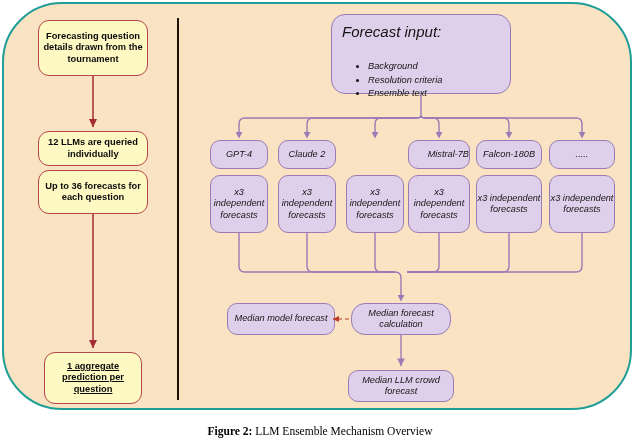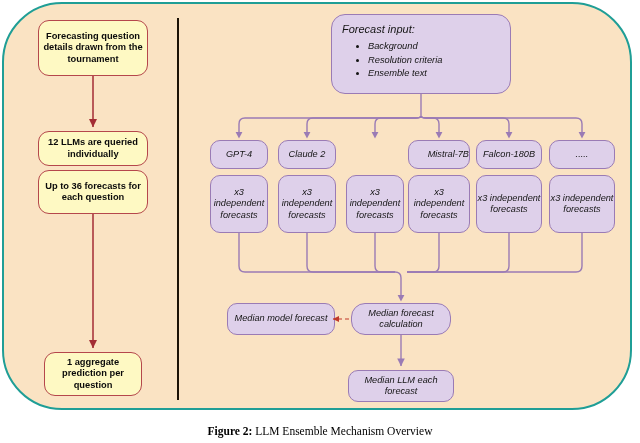--- a/index.html
+++ b/index.html
@@ -77,22 +77,22 @@
   }
 
   
   .node.inputbox {
     display: block;
     text-align: left;
     padding: 8px 10px 6px 10px;
     border-radius: 14px;
   }
   .inputbox .title {
-    font-size: 11px;
-    margin-bottom: 4px;
+    font-size: 15px;
+    margin-bottom: 19px;
   }
   .inputbox ul {
     margin: 0;
     padding-left: 26px;
     list-style: disc;
   }
   .inputbox li {
     font-style: italic;
     font-size: 9.3px;
     line-height: 1.45;
@@ -135,21 +135,21 @@
   </div>
 
   <div class="node pink" style="left:38px; top:131px; width:110px; height:35px;">
     <span>12 LLMs are queried individually</span>
   </div>
 
   <div class="node pink" style="left:38px; top:170px; width:110px; height:44px;">
     <span>Up to 36 forecasts for each question</span>
   </div>
 
-  <div class="node pink" style="left:44px; top:352px; width:98px; height:44px;">
+  <div class="node pink" style="left:44px; top:352px; width:98px; height:52px;text-decoration:underline;">
     <span>1 aggregate prediction per question</span>
   </div>
 
   <div class="node purple inputbox" style="left:331px; top:14px; width:180px; height:80px;">
     <div class="title">Forecast input:</div>
     <ul>
       <li>Background</li>
       <li>Resolution criteria</li>
       <li>Ensemble text</li>
     </ul>
@@ -190,21 +190,21 @@
     <span>x3 independent forecasts</span>
   </div>
 
   <div class="node purple" style="left:227px; top:303px; width:108px; height:32px;">
     <span>Median model forecast</span>
   </div>
   <div class="node purple" style="left:351px; top:303px; width:100px; height:32px;border-radius:14px;">
     <span>Median forecast calculation</span>
   </div>
   <div class="node purple" style="left:348px; top:370px; width:106px; height:32px;">
-    <span>Median LLM each forecast</span>
+    <span>Median LLM crowd forecast</span>
   </div>
 
   <svg class="svg-layer" viewBox="0 0 640 443" xmlns="http://www.w3.org/2000/svg">
     <defs>
       <marker id="arrow-red" markerWidth="7" markerHeight="7" refX="5.4" refY="3" orient="auto">
         <path d="M0,0.3 L5.6,3 L0,5.7 z" fill="#a32d34"></path>
       </marker>
       <marker id="arrow-purple" markerWidth="7" markerHeight="7" refX="5.4" refY="3" orient="auto">
         <path d="M0,0.3 L5.6,3 L0,5.7 z" fill="#9a7bb5"></path>
       </marker>

